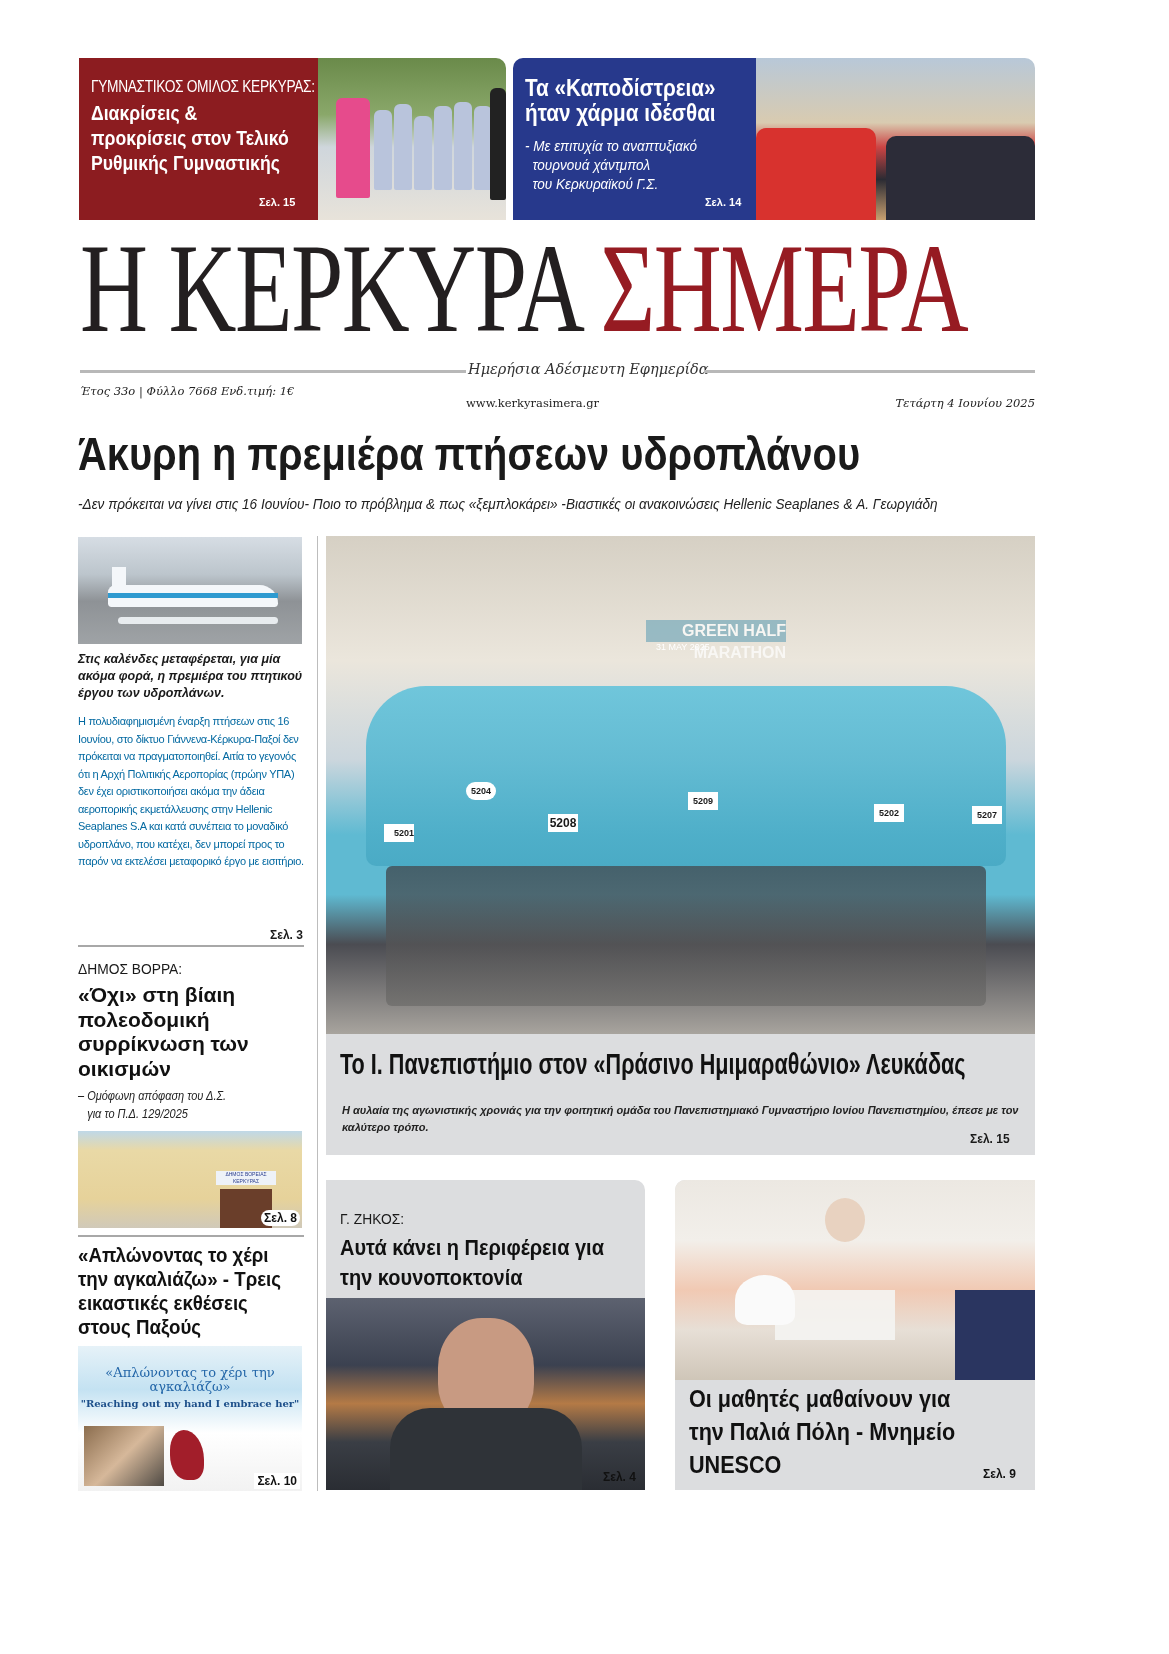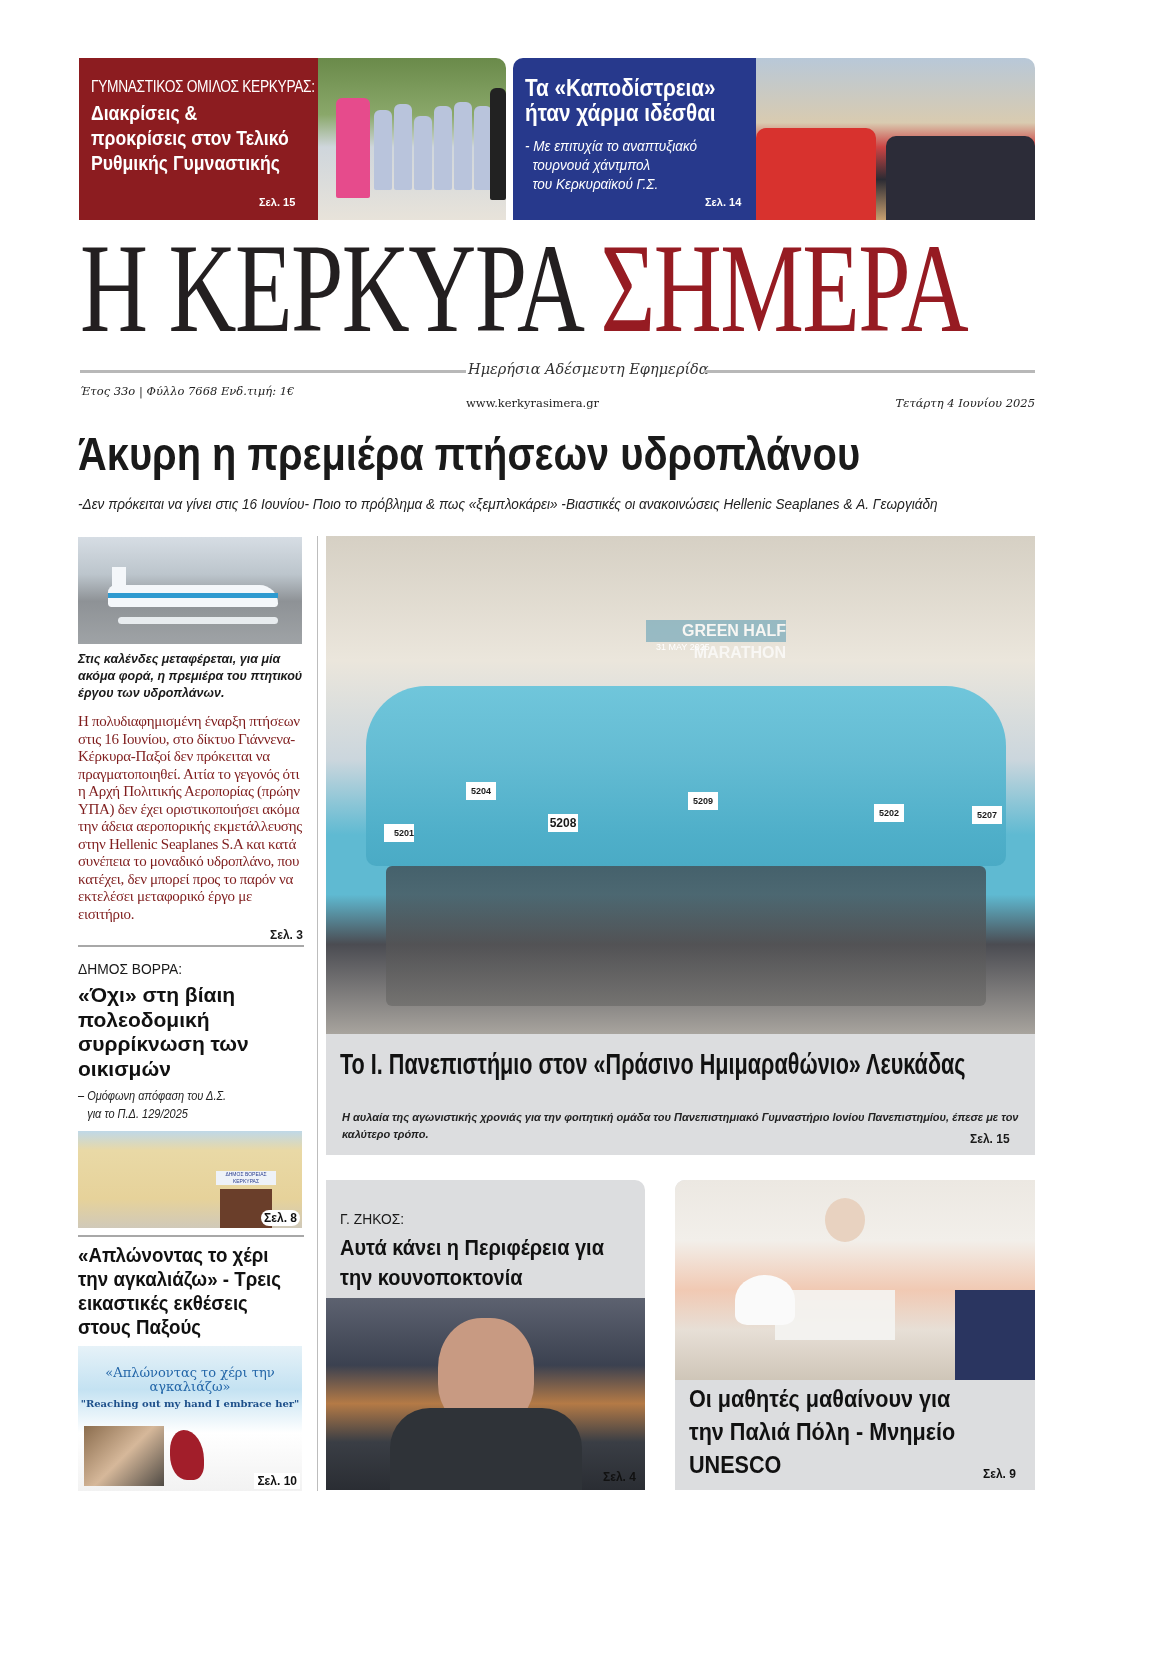--- a/index.html
+++ b/index.html
@@ -35,37 +35,37 @@
   #date { right: 134px; top: 396px; font-family: "DejaVu Serif", serif; font-style: italic; font-size: 11.5px; color: #222; }
 
   
   #main-headline { left: 78px; top: 428px; font-weight: bold; font-size: 46px; line-height: 52px; color: #1a1a1a; white-space: nowrap; transform: scaleX(0.865); transform-origin: left top; }
   #main-subhead { left: 78px; top: 495px; font-style: italic; font-size: 15px; color: #222; white-space: nowrap; transform: scaleX(0.905); transform-origin: left top; }
 
   
   #vrule-left { left: 317px; top: 536px; width: 1px; height: 955px; background: #bdbdbd; }
   #seaplane-photo { left: 78px; top: 537px; width: 224px; height: 107px; background: linear-gradient(180deg, #d6dde4 0%, #bcc5cc 35%, #8e9296 60%, #9fa3a6 100%); }
   #seaplane-caption { left: 78px; top: 651px; width: 226px; font-weight: bold; font-style: italic; font-size: 12.5px; line-height: 17px; color: #1a1a1a; }
-  #seaplane-body { left: 78px; top: 713px; width: 228px; font-size: 15px; line-height: 17.5px; color: #7f1d1d; letter-spacing: -0.3px; font-family: Liberation Serif, serif; }
+  #seaplane-body { left: 78px; top: 713px; width: 228px; font-size: 11px; line-height: 17.5px; color: #0369a1; letter-spacing: -0.3px; }
   #seaplane-ref { left: 270px; top: 928px; font-weight: bold; font-size: 12px; }
   .hr-left { position: absolute; left: 78px; width: 226px; height: 2px; background: #a8a8a8; }
 
   #vorra-kicker { left: 78px; top: 960px; font-size: 15px; color: #1a1a1a; transform: scaleX(0.92); transform-origin: left; white-space: nowrap; }
   #vorra-title { left: 78px; top: 983px; width: 230px; font-weight: bold; font-size: 21px; line-height: 24.5px; color: #111; }
   #vorra-sub { left: 78px; top: 1087px; font-style: italic; font-size: 12.5px; line-height: 18px; color: #222; white-space: pre; transform: scaleX(0.88); transform-origin: left; }
   #vorra-photo { left: 78px; top: 1131px; width: 224px; height: 97px; background: linear-gradient(180deg, #bfd8e8 0%, #e9d9a6 20%, #e6d29a 70%, #d0c9b9 100%); }
   #paxoi-title { left: 78px; top: 1243px; width: 230px; font-weight: bold; font-size: 19.5px; line-height: 24px; color: #111; transform: scaleX(0.96); transform-origin: left; }
   #paxoi-photo { left: 78px; top: 1346px; width: 224px; height: 145px; background: linear-gradient(180deg, #e6f2f8 0%, #c4e2f2 30%, #ffffff 60%, #f2f2f2 100%); }
   #paxoi-photo .t1 { position: absolute; left: 0; width: 224px; text-align: center; font-family: "DejaVu Serif", serif; color: #2366a8; }
 
   
   #main-photo { left: 326px; top: 536px; width: 709px; height: 498px; background: linear-gradient(180deg, #d6d0c4 0%, #ebe6dc 25%, #cbd6dd 45%, #5fbad2 60%, #5fbad2 72%, #4b4c52 82%, #a8a49e 100%); }
   #main-caption-box { left: 326px; top: 1034px; width: 709px; height: 121px; background: #dcdddf; }
   #main-caption-title { left: 340px; top: 1044px; font-weight: bold; font-size: 30px; line-height: 40px; color: #111; white-space: nowrap; transform: scaleX(0.72); transform-origin: left top; }
-  #main-caption-body { left: 342px; top: 1102px; width: 680px; font-weight: bold; font-style: italic; font-size: 11px; line-height: 17px; color: #222; margin-top: 7px; }
+  #main-caption-body { left: 342px; top: 1102px; width: 680px; font-weight: bold; font-style: italic; font-size: 11px; line-height: 17px; color: #222; }
   #main-caption-ref { left: 970px; top: 1132px; font-weight: bold; font-size: 12px; }
 
   
   #zikos-box { left: 326px; top: 1180px; width: 319px; height: 310px; background: #dcdddf; border-top-right-radius: 10px; }
   #zikos-kicker { left: 340px; top: 1210px; font-size: 15px; color: #1a1a1a; white-space: nowrap; transform: scaleX(0.92); transform-origin: left; }
   #zikos-title { left: 340px; top: 1233px; width: 300px; font-weight: bold; font-size: 21.5px; line-height: 30px; color: #111; transform: scaleX(0.93); transform-origin: left; }
   #zikos-photo { left: 326px; top: 1298px; width: 319px; height: 192px; background: linear-gradient(180deg, #5d6270 0%, #3b4150 35%, #b47a46 55%, #3a3e45 75%, #2a2d33 100%); }
   #zikos-ref { left: 603px; top: 1470px; font-weight: bold; font-size: 12px; color: #111; }
 
   
@@ -167,21 +167,21 @@
   <div style="position:absolute;left:92px;top:84px;width:34px;height:50px;background:#a21e2a;border-radius:40% 60% 30% 50%;"></div>
   <div style="position:absolute;right:2px;bottom:2px;background:#fff;font-weight:bold;font-size:12px;padding:1px 3px;color:#111;">Σελ. 10</div>
 </div>
 
 <div id="main-photo" class="photo">
   <div style="position:absolute;left:320px;top:84px;width:140px;height:22px;background:#7ab;opacity:0.7;color:#fff;font-size:16px;font-weight:bold;text-align:right;line-height:22px;">GREEN HALF MARATHON</div>
   <div style="position:absolute;left:330px;top:106px;width:120px;height:14px;color:#fff;font-size:9px;">31 MAY 2025</div>
   <div style="position:absolute;left:40px;top:150px;width:640px;height:180px;background:linear-gradient(180deg,#63c3db,#48a9c4);border-radius:60px 60px 10px 10px;opacity:0.9;"></div>
   <div style="position:absolute;left:60px;top:330px;width:600px;height:140px;background:linear-gradient(180deg,#3a3b40,#6b6a68);border-radius:6px;opacity:0.7;"></div>
   <div style="position:absolute;left:58px;top:288px;width:30px;height:18px;background:#fff;font-size:9px;font-weight:bold;text-align:right;line-height:18px;">5201</div>
-  <div style="position:absolute;left:140px;top:246px;width:30px;height:18px;background:#fff;font-size:9px;font-weight:bold;text-align:center;line-height:18px;">5204</div>
+  <div style="position:absolute;left:140px;top:246px;width:30px;height:18px;background:#fff;font-size:9px;font-weight:bold;text-align:center;line-height:18px;border-radius:9px;">5204</div>
   <div style="position:absolute;left:222px;top:278px;width:30px;height:18px;background:#fff;font-size:12px;font-weight:bold;text-align:center;line-height:18px;">5208</div>
   <div style="position:absolute;left:362px;top:256px;width:30px;height:18px;background:#fff;font-size:9px;font-weight:bold;text-align:center;line-height:18px;">5209</div>
   <div style="position:absolute;left:548px;top:268px;width:30px;height:18px;background:#fff;font-size:9px;font-weight:bold;text-align:center;line-height:18px;">5202</div>
   <div style="position:absolute;left:646px;top:270px;width:30px;height:18px;background:#fff;font-size:9px;font-weight:bold;text-align:center;line-height:18px;">5207</div>
 </div>
 <div id="main-caption-box" class="abs"></div>
 <div id="main-caption-title" class="abs">Το Ι. Πανεπιστήμιο στον «Πράσινο Ημιμαραθώνιο» Λευκάδας</div>
 <div id="main-caption-body" class="abs">Η αυλαία της αγωνιστικής χρονιάς για την φοιτητική ομάδα του Πανεπιστημιακό Γυμναστήριο Ιονίου Πανεπιστημίου, έπεσε με τον καλύτερο τρόπο.</div>
 <div id="main-caption-ref" class="abs">Σελ. 15</div>
 

